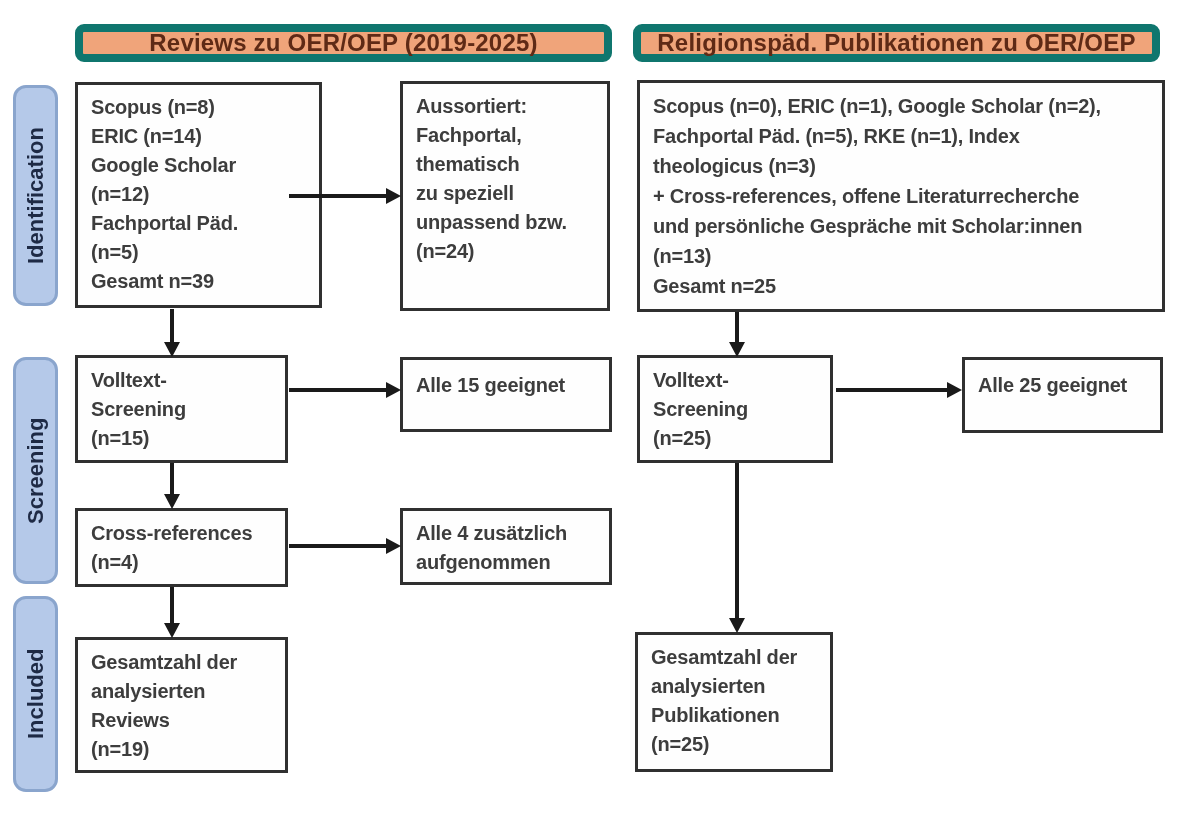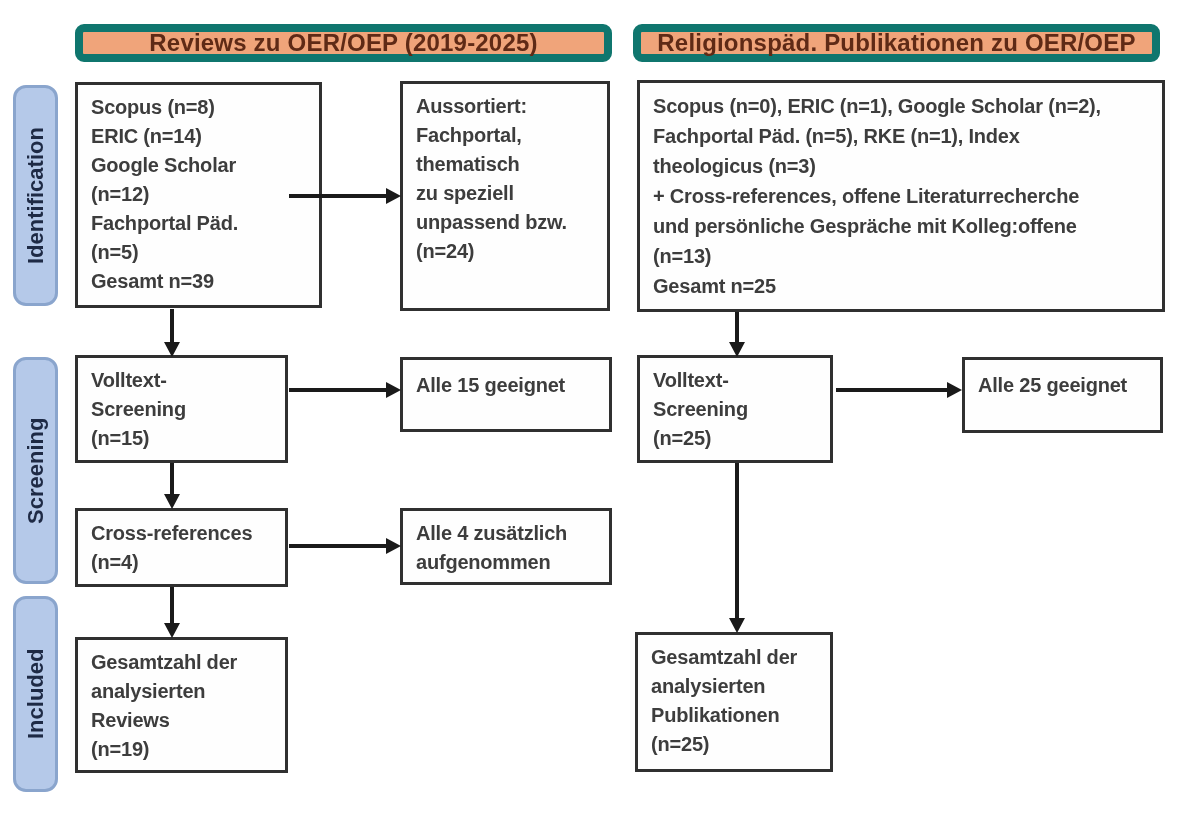--- a/index.html
+++ b/index.html
@@ -144,21 +144,21 @@
     <div class="line">zu speziell</div>
     <div class="line">unpassend bzw.</div>
     <div class="line">(n=24)</div>
   </div>
 
   <div class="fbox" id="box-c1">
     <div class="line">Scopus (n=0), ERIC (n=1), Google Scholar (n=2),</div>
     <div class="line">Fachportal Päd. (n=5), RKE (n=1), Index</div>
     <div class="line">theologicus (n=3)</div>
     <div class="line">+ Cross-references, offene Literaturrecherche</div>
-    <div class="line">und persönliche Gespräche mit Kolleg:offene</div>
+    <div class="line">und persönliche Gespräche mit Scholar:innen</div>
     <div class="line">(n=13)</div>
     <div class="line">Gesamt n=25</div>
   </div>
 
   <div class="fbox" id="box-a2">
     <div class="line">Volltext-</div>
     <div class="line">Screening</div>
     <div class="line">(n=15)</div>
   </div>
 

